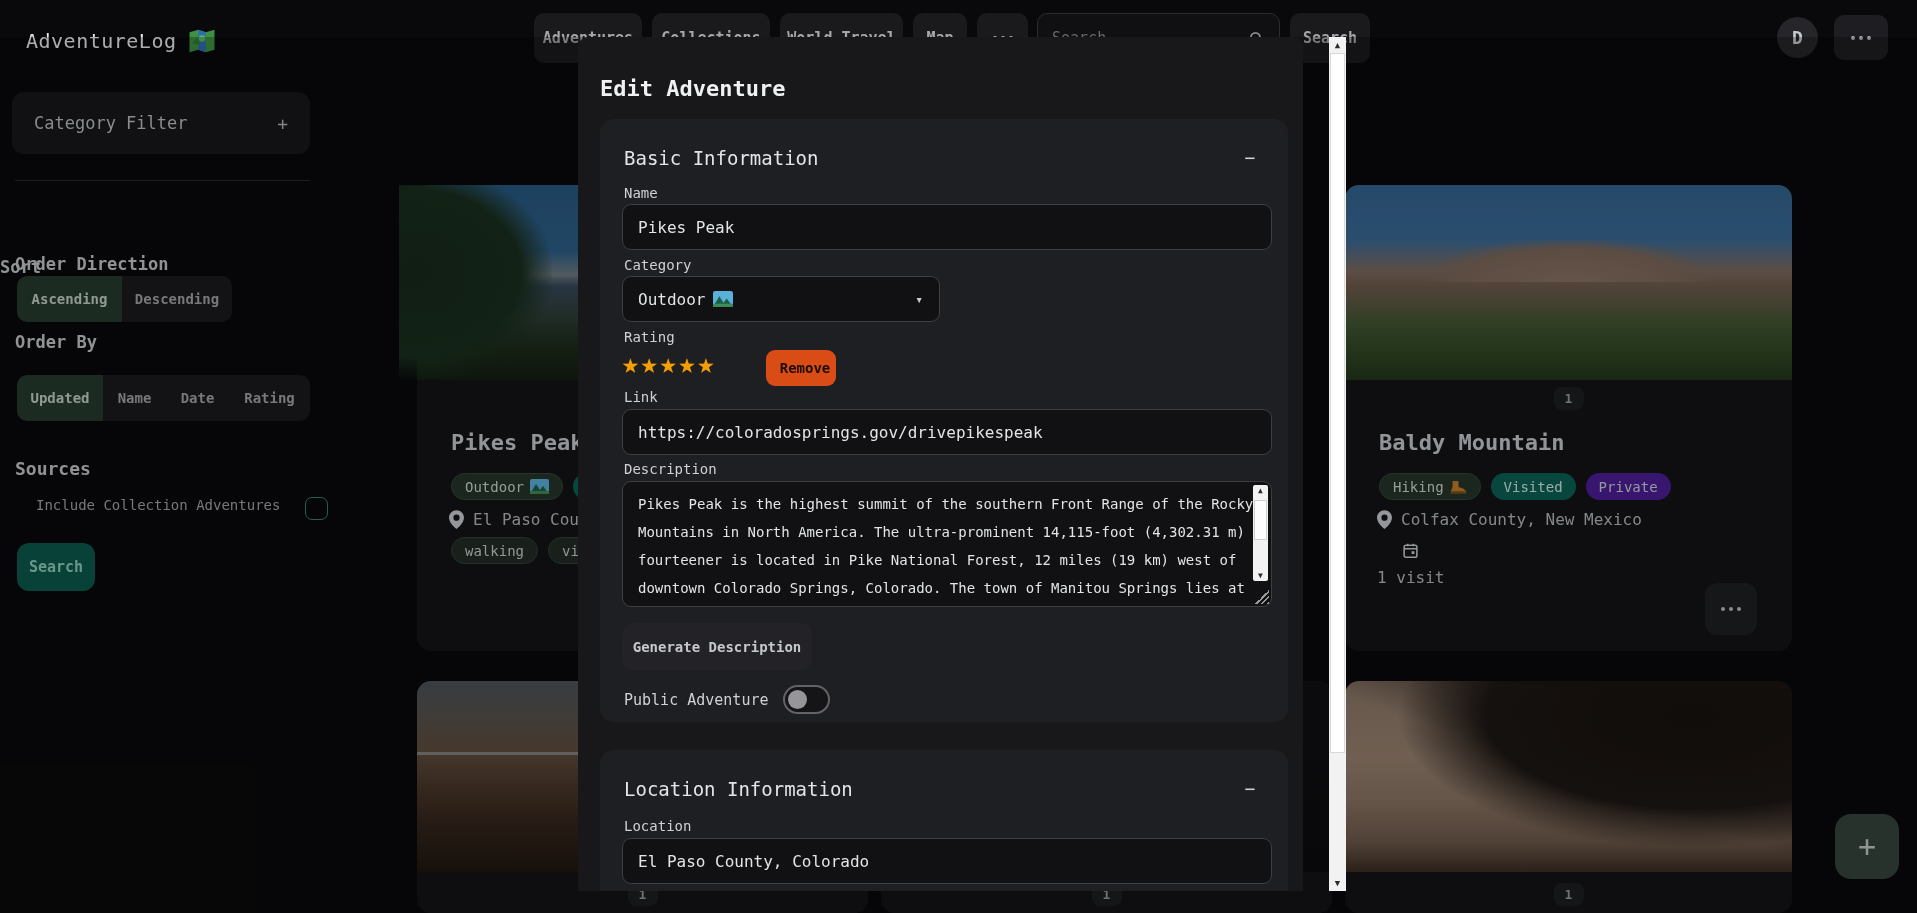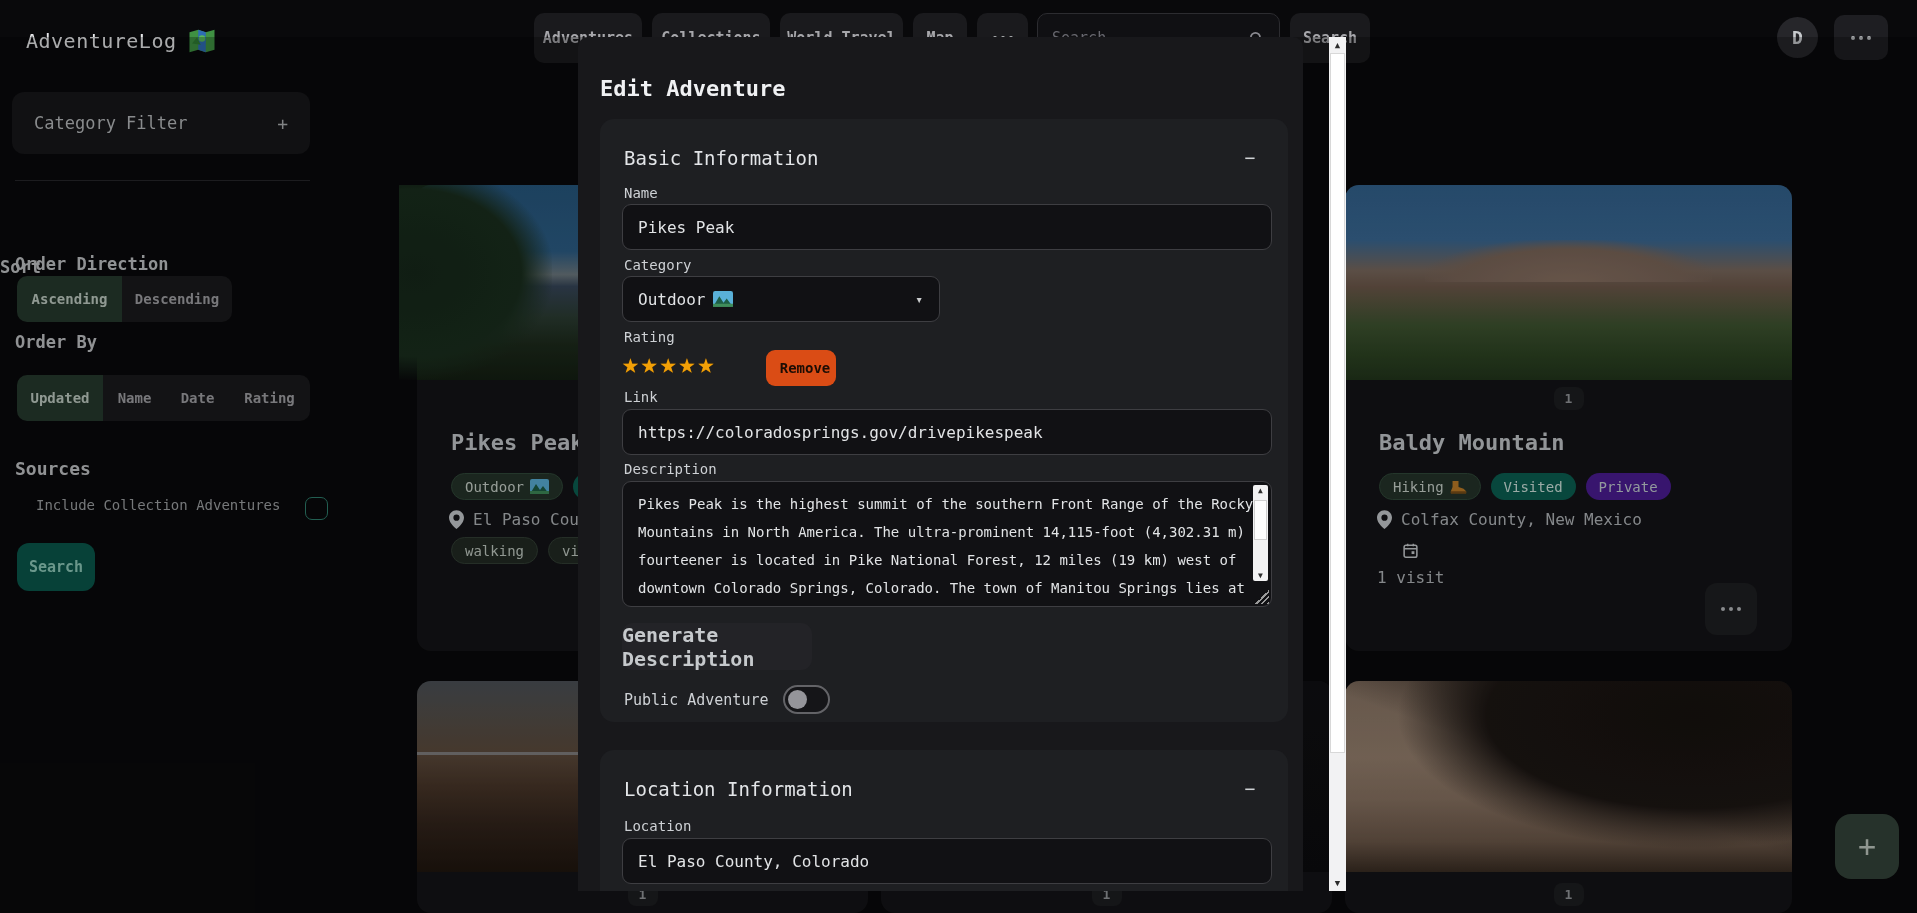--- a/index.html
+++ b/index.html
@@ -143,21 +143,21 @@
   #lbl-desc { top:342px; }
   #desc-area { position:absolute; left:22px; top:362px; width:650px; height:126px; background:#111114;
                border:1px solid #3e3e42; border-radius:9px; overflow:hidden; cursor:text; }
   #desc-text { position:absolute; left:15px; top:8px; width:622px; color:#e2e4e6; font-size:14px; line-height:28px; }
   .mini-sb { position:absolute; right:3px; top:3px; width:15px; height:96px; background:#f2f2f3; border-radius:2px; }
   .mini-sb .thumb { position:absolute; left:1px; top:15px; width:13px; height:40px; background:#fdfdfd; border:1px solid #cfcfcf; }
   .sb-arrow { position:absolute; left:0; width:15px; text-align:center; font-size:8px; color:#2c2c2c; }
   .resize-grip { position:absolute; right:2px; bottom:2px; width:14px; height:14px;
      background:linear-gradient(135deg, transparent 50%, #9a9a9a 50%, #9a9a9a 58%, #111114 58%, #111114 70%, #9a9a9a 70%, #9a9a9a 78%, #111114 78%, #111114 90%, #9a9a9a 90%); cursor:nwse-resize; }
   #gen-desc-btn { position:absolute; left:22px; top:504px; width:190px; height:47px; background:#232327;
-                  border-radius:11px; color:#c6c9cc; font-size:20px; font-weight:bold;
+                  border-radius:11px; color:#c6c9cc; font-size:14px; font-weight:bold;
                   display:flex; align-items:center; justify-content:center; cursor:pointer; }
   #public-row { position:absolute; left:24px; top:566px; display:flex; align-items:center; gap:14px; }
   #public-row .lbl { color:#ced1d5; font-size:15px; }
   #toggle-public { position:relative; width:47px; height:29px; border:2px solid #636367; border-radius:15px;
                    background:#151518; cursor:pointer; }
   #toggle-public .knob { position:absolute; left:3px; top:3px; width:19px; height:19px; border-radius:50%; background:#95959a; }
   #lbl-location { top:68px; } #inp-location { top:88px; }
 
   
   #modal-sb { position:absolute; left:1329px; top:37px; width:17px; height:854px; background:#f2f2f3; z-index:60; }

